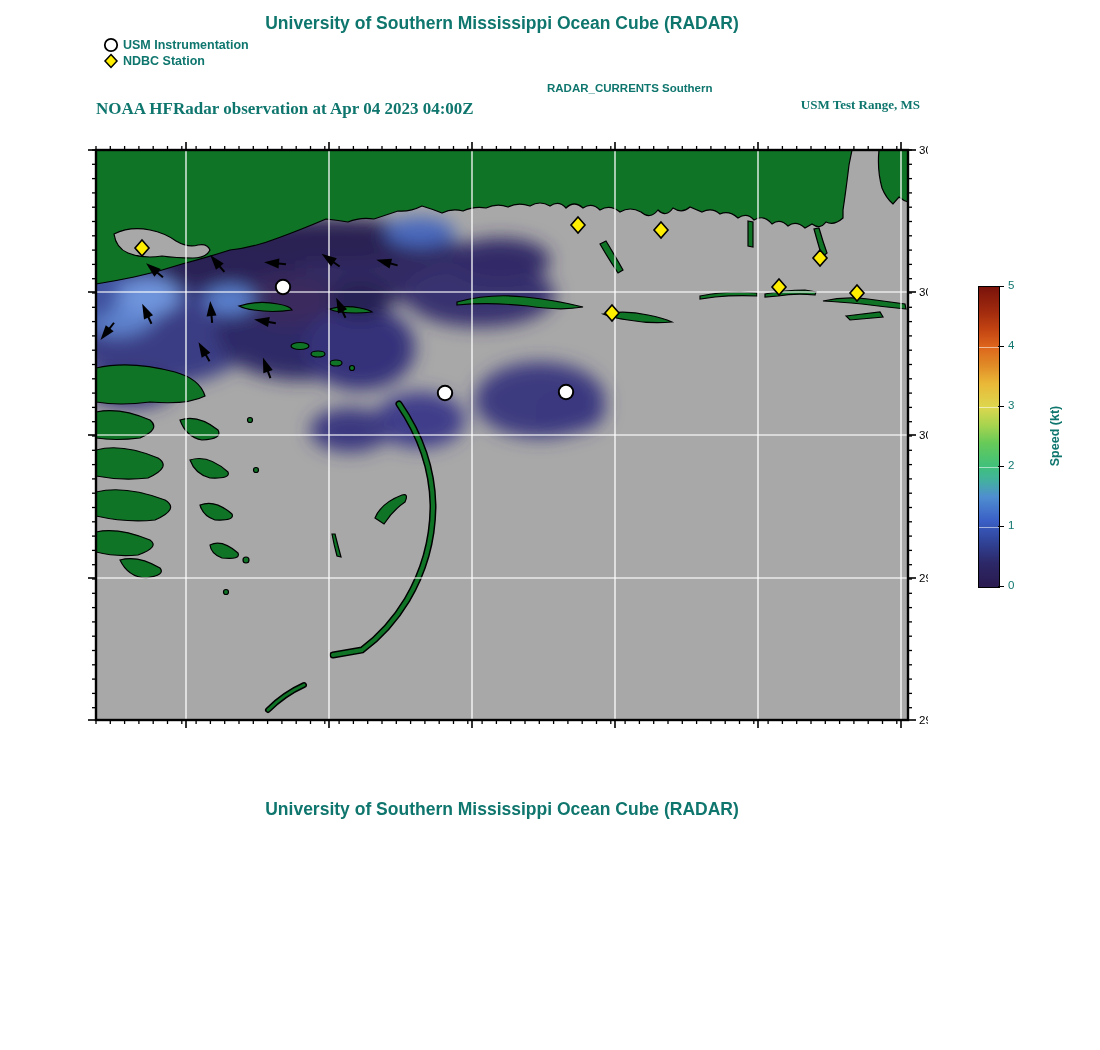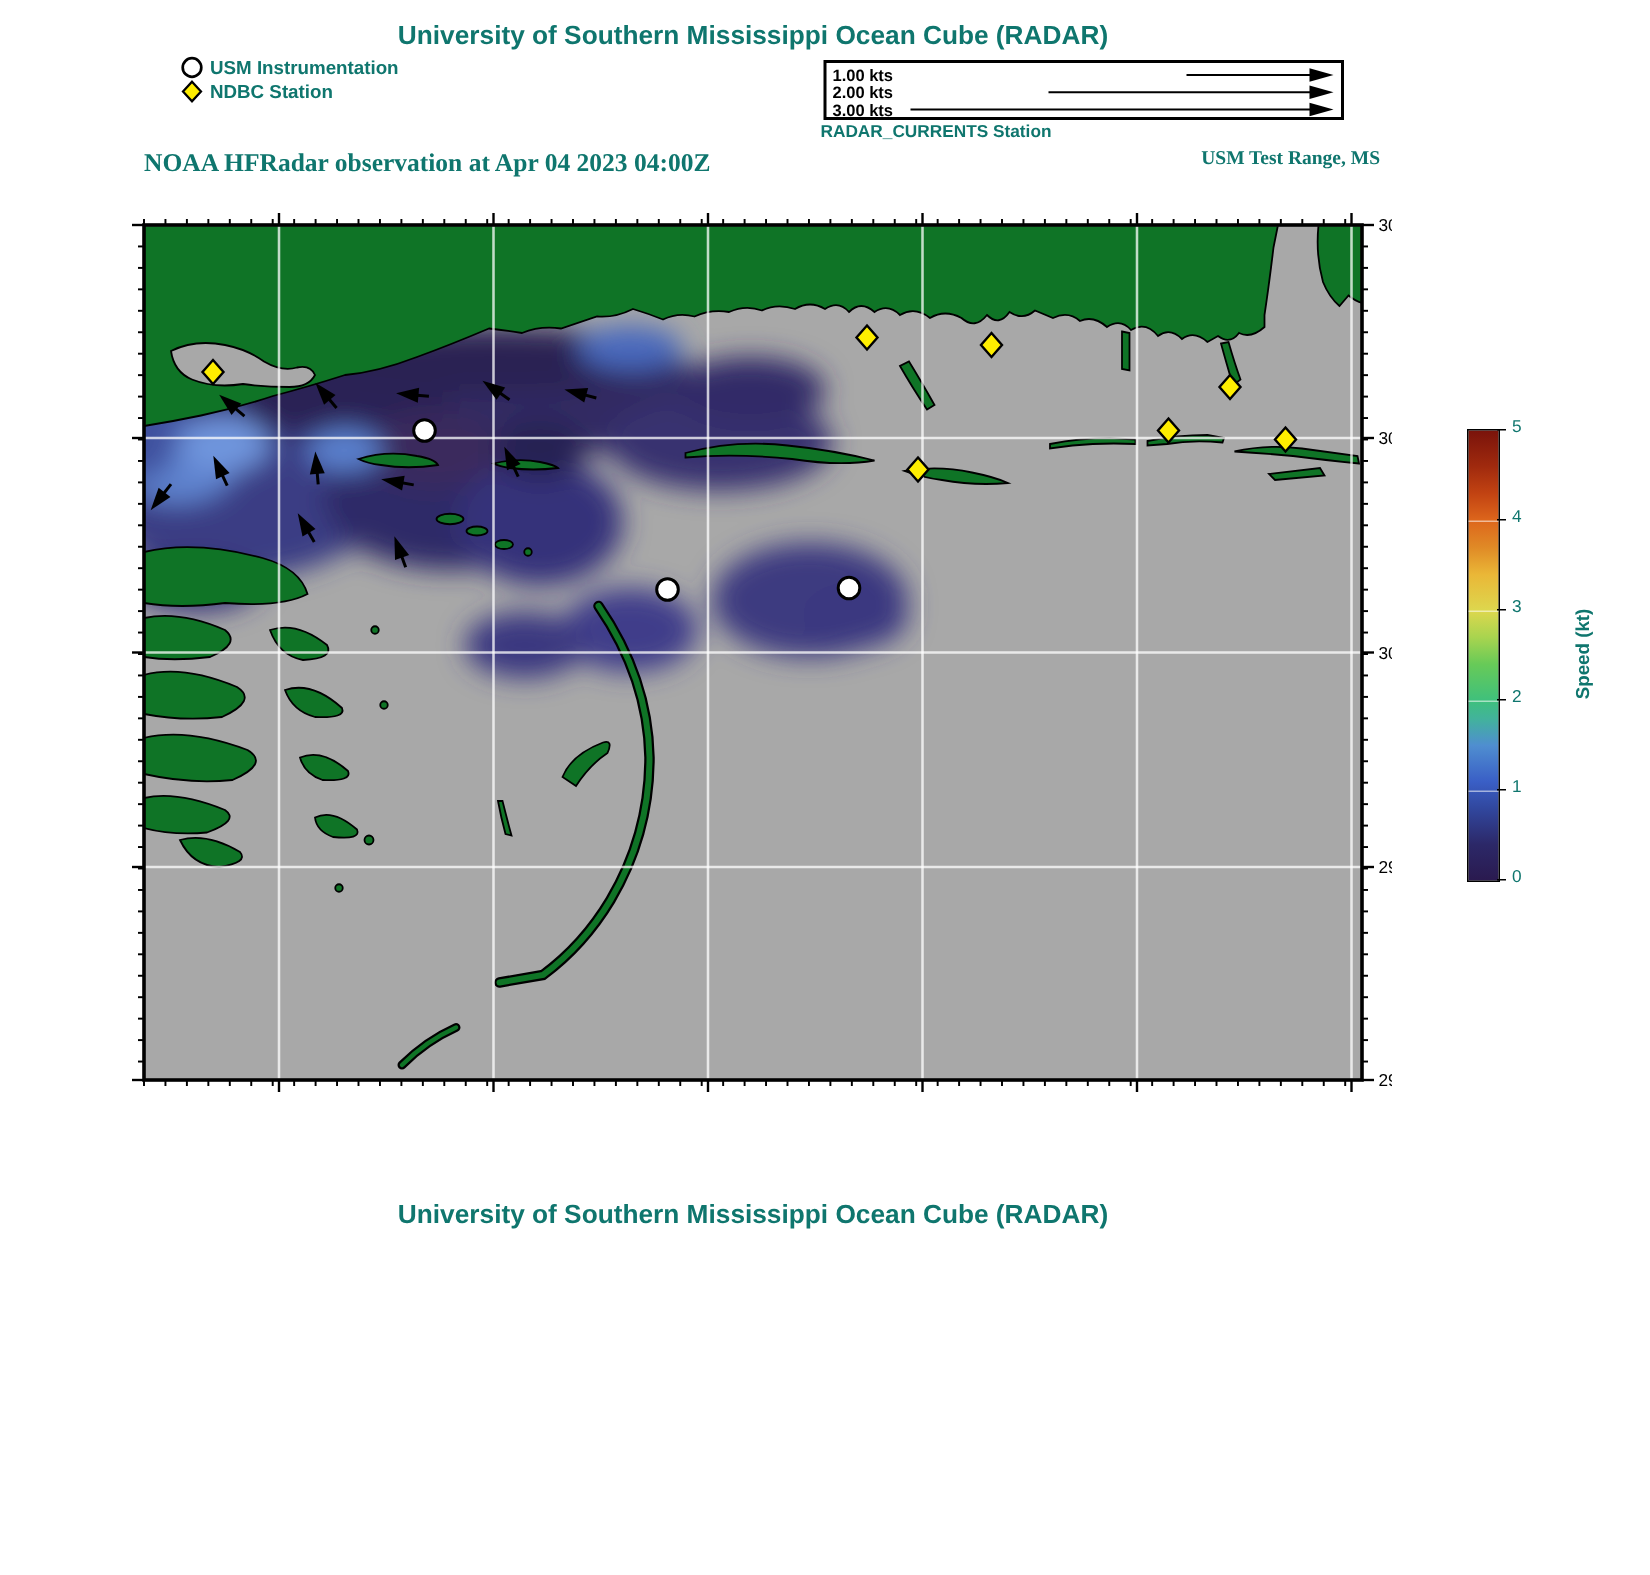--- a/index.html
+++ b/index.html
@@ -19,49 +19,36 @@
   .cb-gridline{position:absolute;left:0;width:100%;height:1px;background:rgba(255,255,255,0.55);}
   #speed-label{font-weight:bold;font-size:12.5px;transform:rotate(-90deg);transform-origin:center;white-space:nowrap;}
 </style>
 </head>
 <body>
 
 <div id="page">
 
   <div class="abs title" style="left:96px;top:13px;width:812px;">University of Southern Mississippi Ocean Cube (RADAR)</div>
 
-  <div class="abs" style="left:119px;top:37px;">
+  <div class="abs" style="left:102px;top:37px;">
     <div class="legend-row">
       <svg width="18" height="16">
         <circle cx="9" cy="8" r="6.2" fill="#ffffff" stroke="#000" stroke-width="1.8"></circle>
       </svg>
       <span>USM Instrumentation</span>
     </div>
     <div class="legend-row">
       <svg width="18" height="16">
         <polygon points="9,1.5 15,8 9,14.5 3,8" fill="#ffee00" stroke="#000" stroke-width="1.5"></polygon>
       </svg>
       <span>NDBC Station</span>
     </div>
   </div>
 
-  <div id="vector-box" class="abs" style="left:549px;top:40px;width:343px;height:36px;">
-    <svg id="vec-svg" width="343" height="36">
-        <text x="4" y="12" font-size="11" font-weight="bold" fill="#000">1.00 kts</text>
-        <line x1="240" y1="8" x2="326" y2="8" stroke="#000" stroke-width="1.4"></line>
-        <polygon points="322,3.5 338,8 322,12.5" fill="#000"></polygon>
-        <text x="4" y="23.5" font-size="11" font-weight="bold" fill="#000">2.00 kts</text>
-        <line x1="148" y1="19.5" x2="326" y2="19.5" stroke="#000" stroke-width="1.4"></line>
-        <polygon points="322,15 338,19.5 322,24" fill="#000"></polygon>
-        <text x="4" y="35" font-size="11" font-weight="bold" fill="#000">3.00 kts</text>
-        <line x1="56" y1="31" x2="326" y2="31" stroke="#000" stroke-width="1.4"></line>
-        <polygon points="322,26.5 338,31 322,35.5" fill="#000"></polygon>
-      </svg>
-  </div>
-  <div class="abs vec-caption" style="left:547px;top:82px;">RADAR_CURRENTS Station</div>
+  <div class="abs vec-caption" style="left:547px;top:82px;">RADAR_CURRENTS Southern</div>
 
   <div class="abs subtitle" style="left:96px;top:99px;width:812px;">NOAA HFRadar observation at Apr 04 2023 04:00Z</div>
   <div class="abs range-label" style="left:760px;top:97px;width:160px;">USM Test Range, MS</div>
 
   <svg id="map-svg" class="abs" style="left:86px;top:138px;" width="842" height="594" viewBox="86 138 842 594">
     <defs>
       <clipPath id="mapclip">
           <rect x="96" y="150" width="812" height="570"></rect>
         </clipPath>
       <filter id="blur" x="-30%" y="-30%" width="160%" height="160%">

